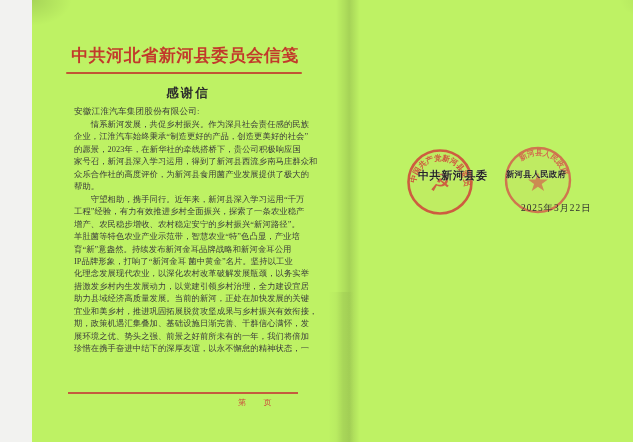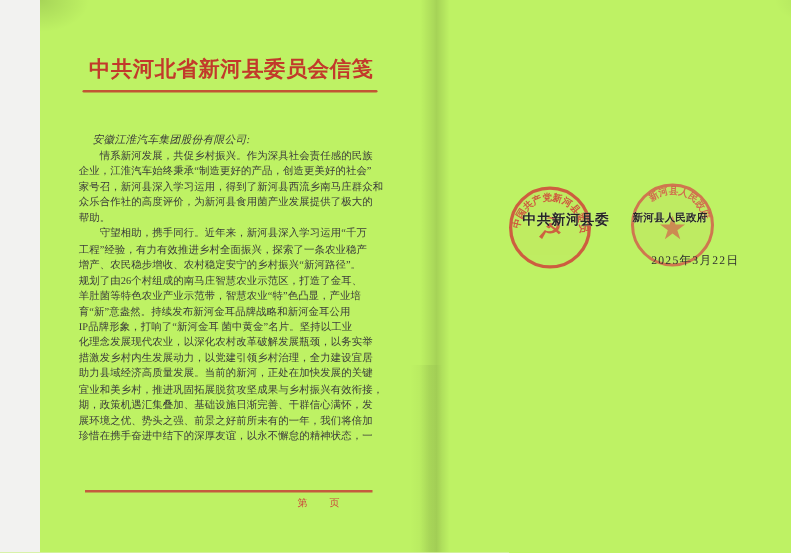--- a/index.html
+++ b/index.html
@@ -41,27 +41,27 @@
     position:absolute;left:34px;top:72px;width:236px;height:2px;
     background:#c2392b;opacity:.85;border-radius:1px;
   }
   .doc-title{
     position:absolute;left:42px;top:85px;width:228px;
     text-align:center;font-size:12.5px;font-weight:bold;color:#2c2c2c;
     letter-spacing:2px;
   }
   .salutation{
     position:absolute;left:42px;top:106px;width:240px;
-    font-size:8.6px;color:#3b3b3b;letter-spacing:0.2px;white-space:nowrap;font-style:italic;
+    font-size:8.6px;color:#3b3b3b;letter-spacing:0.2px;white-space:nowrap;
   }
   .body-block{
     position:absolute;color:#3b3b3b;font-size:8.3px;line-height:12.45px;
     letter-spacing:0.1px;
   }
-  .body-block-left{left:31px;top:119px;width:232px;}
+  .body-block-left{left:42px;top:119px;width:232px;}
   .body-line{white-space:nowrap;}
 
   .footer-rule{
     position:absolute;left:36px;top:392px;width:230px;height:1.5px;
     background:#c54237;opacity:.85;
   }
   .page-number{
     position:absolute;left:206px;top:397px;
     color:#cc4a3c;font-size:8px;letter-spacing:0.5px;white-space:nowrap;
   }
@@ -82,32 +82,33 @@
   }
 </style>
 </head>
 <body>
 
 <div class="scan">
 
   <div class="page page-left">
     <div class="letterhead">中共河北省新河县委员会信笺</div>
     <div class="letterhead-rule"></div>
+    <div class="doc-title">感谢信</div>
     <div class="salutation">安徽江淮汽车集团股份有限公司:</div>
 
     <div class="body-block body-block-left">
       <div class="body-line">　　情系新河发展，共促乡村振兴。作为深具社会责任感的民族</div>
       <div class="body-line">企业，江淮汽车始终秉承“制造更好的产品，创造更美好的社会”</div>
+      <div class="body-line">的愿景，2023年，在新华社的牵线搭桥下，贵公司积极响应国</div>
       <div class="body-line">家号召，新河县深入学习运用，得到了新河县西流乡南马庄群众和</div>
       <div class="body-line">众乐合作社的高度评价，为新河县食用菌产业发展提供了极大的</div>
       <div class="body-line">帮助。</div>
       <div class="body-line">　　守望相助，携手同行。近年来，新河县深入学习运用“千万</div>
       <div class="body-line">工程”经验，有力有效推进乡村全面振兴，探索了一条农业稳产</div>
       <div class="body-line">增产、农民稳步增收、农村稳定安宁的乡村振兴“新河路径”。</div>
-      <div class="body-line">规划了由26个村组成的南马庄智慧农业示范区，打造了金耳、</div>
       <div class="body-line">羊肚菌等特色农业产业示范带，智慧农业“特”色凸显，产业培</div>
       <div class="body-line">育“新”意盎然。持续发布新河金耳品牌战略和新河金耳公用</div>
       <div class="body-line">IP品牌形象，打响了“新河金耳 菌中黄金”名片。坚持以工业</div>
       <div class="body-line">化理念发展现代农业，以深化农村改革破解发展瓶颈，以务实举</div>
       <div class="body-line">措激发乡村内生发展动力，以党建引领乡村治理，全力建设宜居</div>
       <div class="body-line">助力县域经济高质量发展。当前的新河，正处在加快发展的关键</div>
       <div class="body-line">宜业和美乡村，推进巩固拓展脱贫攻坚成果与乡村振兴有效衔接，</div>
       <div class="body-line">期，政策机遇汇集叠加、基础设施日渐完善、干群信心满怀，发</div>
       <div class="body-line">展环境之优、势头之强、前景之好前所未有的一年，我们将倍加</div>
       <div class="body-line">珍惜在携手奋进中结下的深厚友谊，以永不懈怠的精神状态，一</div>

